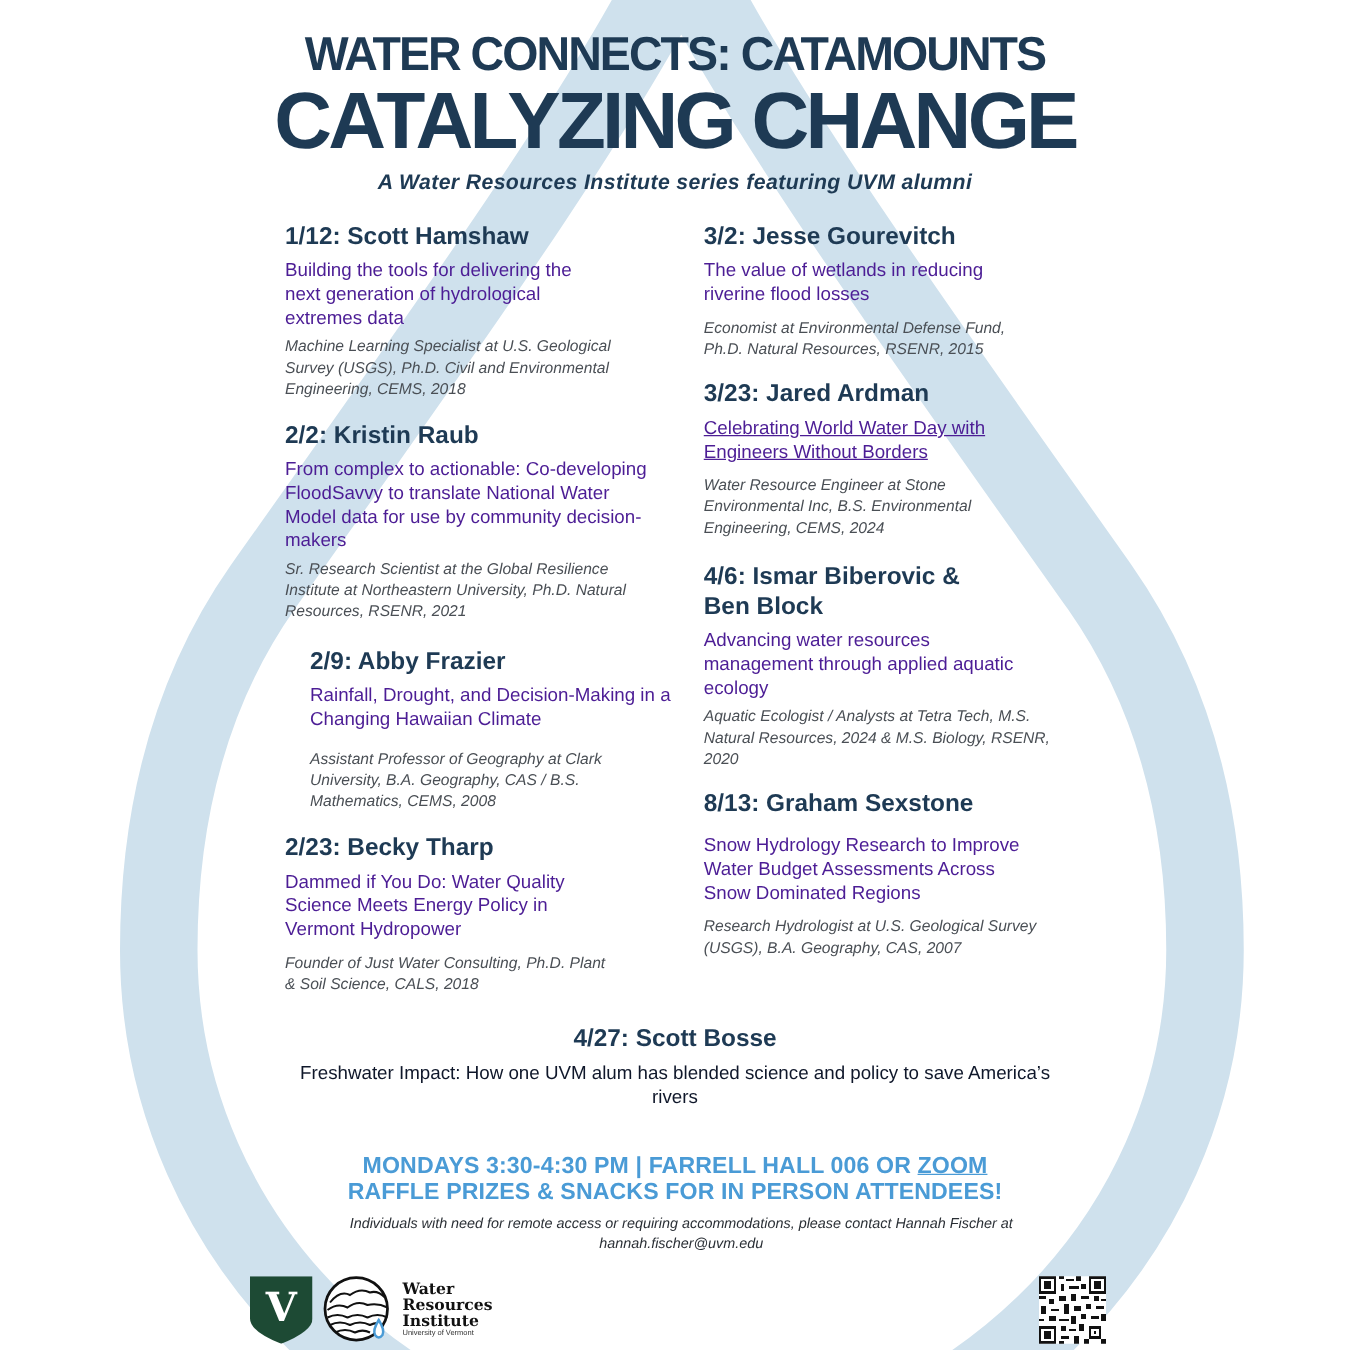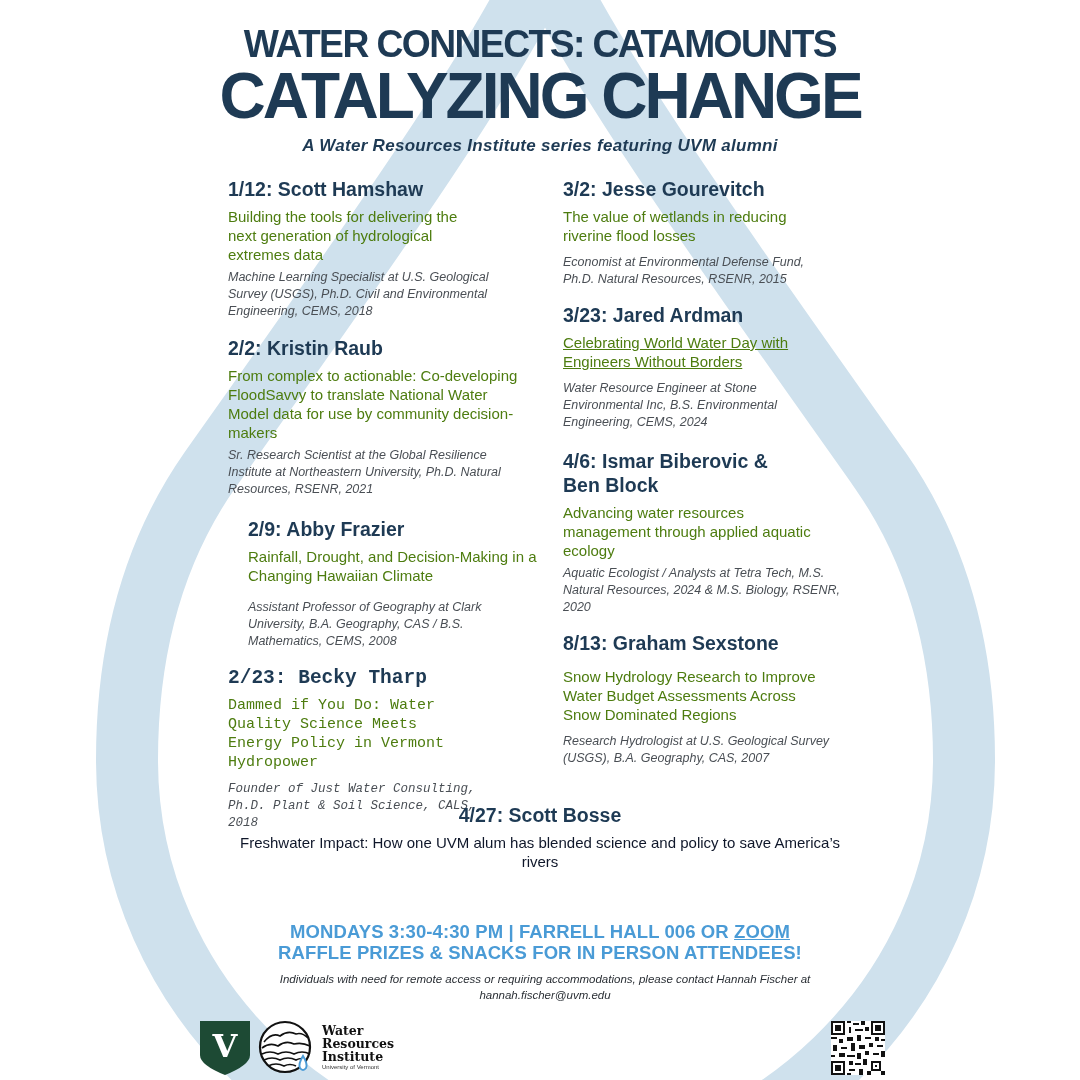--- a/index.html
+++ b/index.html
@@ -24,28 +24,28 @@
       letter-spacing: -3px; color: #1e3a54; line-height: 72px;
     }
     .subtitle {
       position: absolute; left: 0; width: 1080px; top: 136px; text-align: center;
       font-weight: 700; font-style: italic; font-size: 17px; color: #1e3a54;
       letter-spacing: 0.3px;
     }
 
     .talk { position: absolute; width: 290px; }
     .talk .name { font-weight: 700; font-size: 19.5px; color: #1e3a54; line-height: 24px; margin: 0 0 6px 0; }
-    .talk .topic { font-size: 15px; color: #4d7c0f; line-height: 19px; margin: 0 0 5px 0; }
+    .talk .topic { font-size: 15px; color: #4c1d95; line-height: 19px; margin: 0 0 5px 0; }
     .talk .bio { font-style: italic; font-size: 12.5px; color: #4a4f55; line-height: 17px; margin: 0; }
 
     .left { left: 228px; }
     .right { left: 563px; }
 
     .talk-center { position: absolute; left: 200px; width: 680px; top: 803px; text-align: center; }
-    .talk-center .name { font-weight: 700; font-size: 19.5px; color: #1e3a54; line-height: 24px; margin: 0 0 6px 0; }
+    .talk-center .name { font-weight: 700; font-size: 19.5px; color: #1e3a54; line-height: 24px; margin: 16px 0 6px 0; }
     .talk-center .topic { font-size: 15px; color: #0f172a; line-height: 19px; margin: 0 auto 5px auto; width: 600px; }
     .talk-center .bio { font-style: italic; font-size: 12.5px; color: #4a4f55; line-height: 17px; margin: 0; }
 
     .schedule {
       position: absolute; left: 0; width: 1080px; top: 921px; text-align: center;
       font-weight: 700; font-size: 18.5px; color: #4a9bd6; line-height: 21px; letter-spacing: 0.1px;
     }
     .schedule a { color: #4a9bd6; text-decoration: underline; }
     .access {
       position: absolute; left: 250px; width: 590px; top: 972px; text-align: center;
@@ -90,21 +90,21 @@
     <p class="topic" style="width:290px;">From complex to actionable: Co-developing FloodSavvy to translate National Water Model data for use by community decision-makers</p>
     <p class="bio" style="width:295px;">Sr. Research Scientist at the Global Resilience Institute at Northeastern University, Ph.D. Natural Resources, RSENR, 2021</p>
   </div>
 
   <div class="talk left" style="top:517px;margin-left:20px;">
     <p class="name">2/9: Abby Frazier</p>
     <p class="topic" style="width:290px; margin-bottom:14px;">Rainfall, Drought, and Decision-Making in a Changing Hawaiian Climate</p>
     <p class="bio" style="width:265px;">Assistant Professor of Geography at Clark University, B.A. Geography, CAS / B.S. Mathematics, CEMS, 2008</p>
   </div>
 
-  <div class="talk left" style="top:666px;font-family:Liberation Mono, monospace;">
+  <div class="talk left" style="top:666px;">
     <p class="name">2/23: Becky Tharp</p>
     <p class="topic" style="width:250px; margin-bottom:9px;">Dammed if You Do: Water Quality Science Meets Energy Policy in Vermont Hydropower</p>
     <p class="bio" style="width:260px;">Founder of Just Water Consulting, Ph.D. Plant &amp; Soil Science, CALS, 2018</p>
   </div>
 
   <div class="talk right" style="top:177px;">
     <p class="name">3/2: Jesse Gourevitch</p>
     <p class="topic" style="width:250px; margin-bottom:9px;">The value of wetlands in reducing riverine flood losses</p>
     <p class="bio" style="width:275px;">Economist at Environmental Defense Fund, Ph.D. Natural Resources, RSENR, 2015</p>
   </div>

